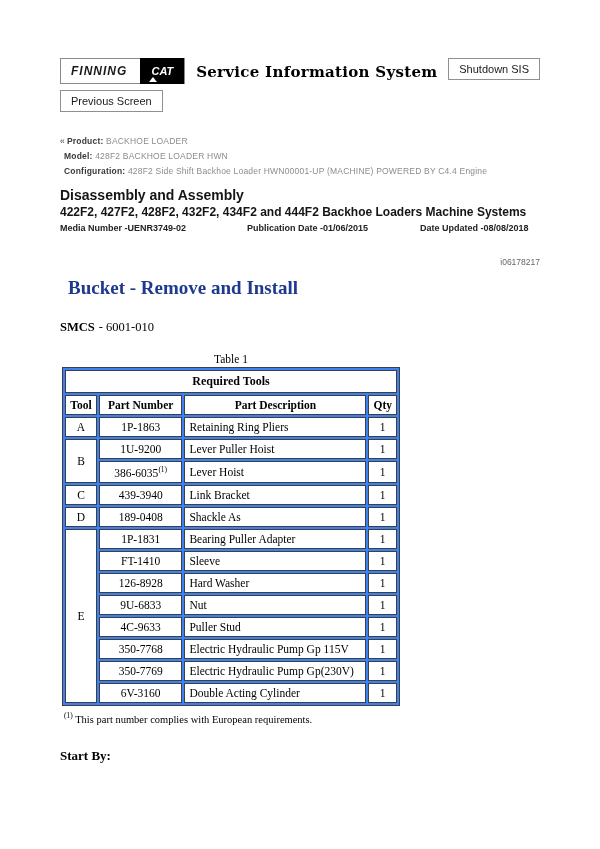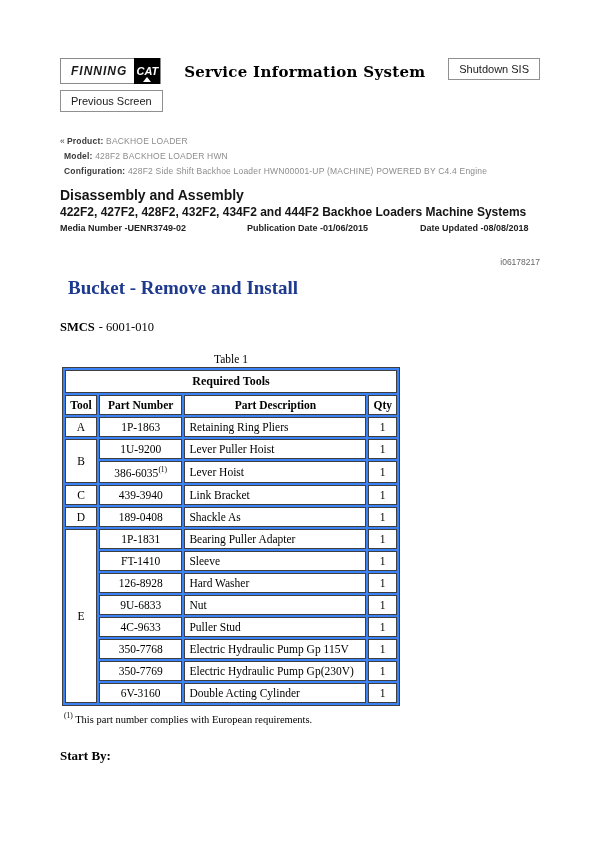--- a/index.html
+++ b/index.html
@@ -19,24 +19,24 @@
     border: 1px solid #8a8a8a;
     height: 26px;
     display: inline-flex; align-items: center;
     padding-left: 10px;
     background: #fff;
     flex: 0 0 auto;
   }
   .logo-brand {
     font-weight: bold; font-style: italic;
     font-size: 12px; letter-spacing: 1px;
-    color: #1a1a1a; margin-right: 7px;
+    color: #1a1a1a; margin-right: 13px;
   }
   .logo-cat {
-    width: 26px; height: 26px;
+    width: 44px; height: 26px;
     background: #000; color: #fff;
     font-weight: bold; font-style: italic; font-size: 11px;
     display: flex; align-items: center; justify-content: center;
     position: relative;
   }
   .logo-cat::after {
     content: '';
     position: absolute; left: 9px; bottom: 2px;
     width: 0; height: 0;
     border-left: 4px solid transparent;

